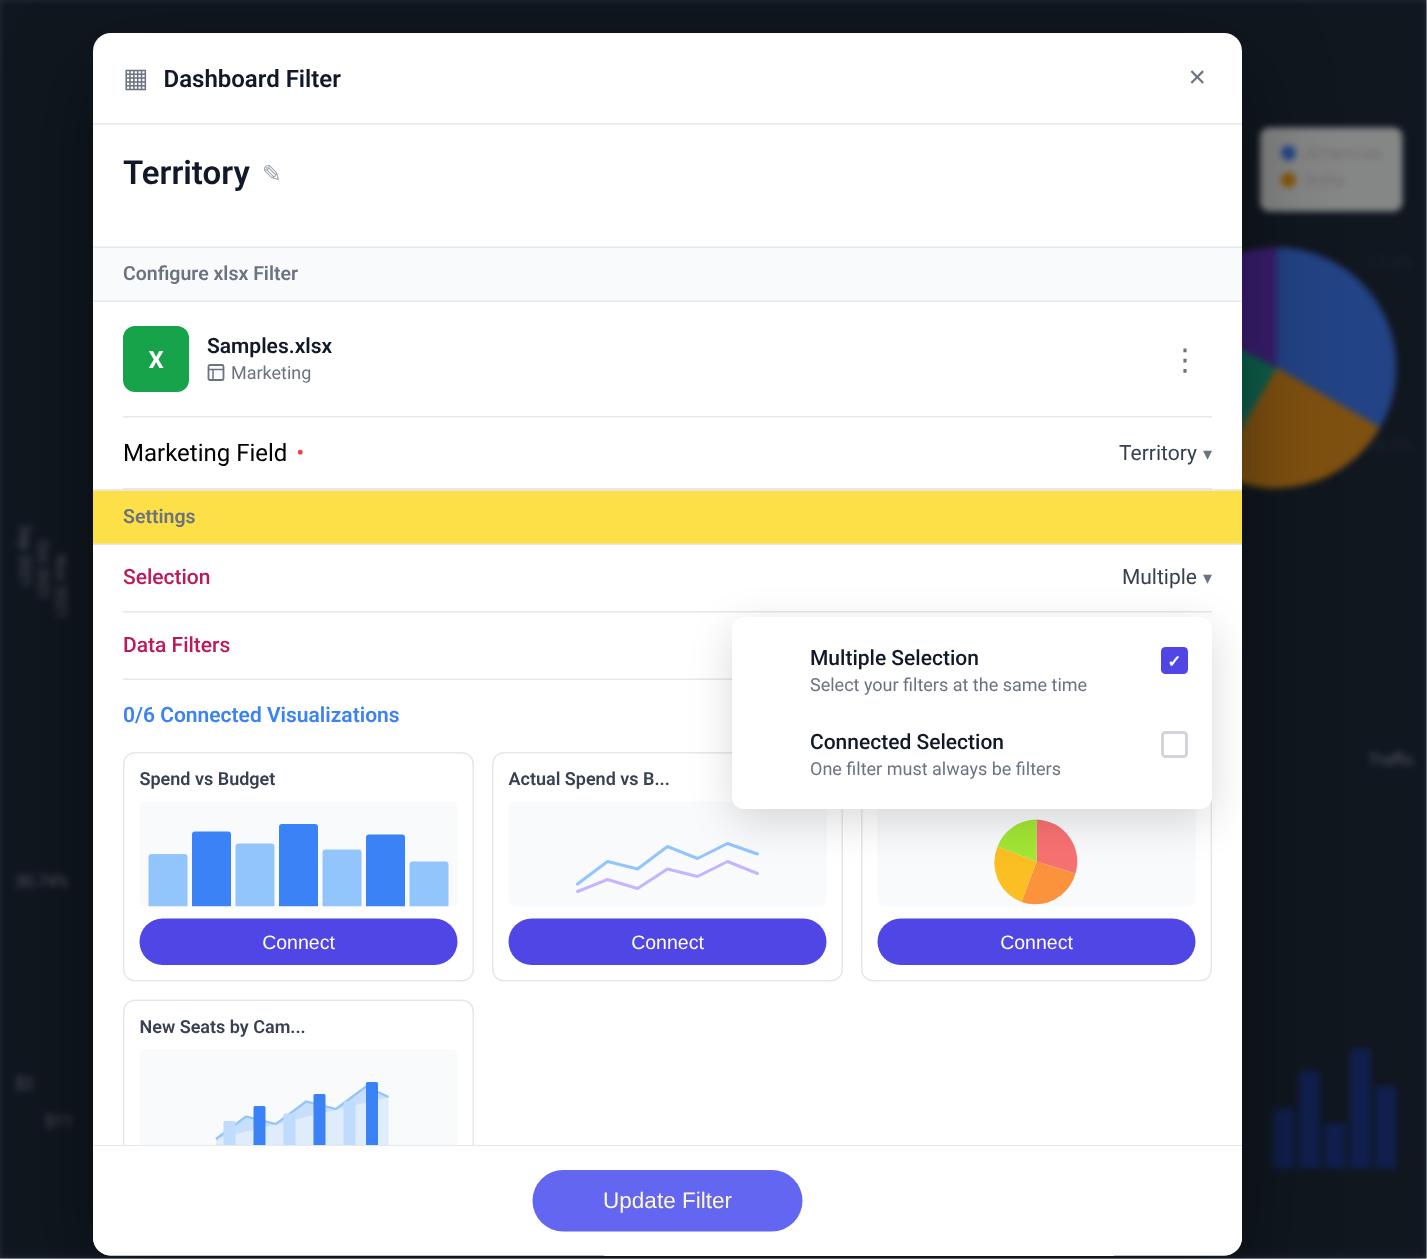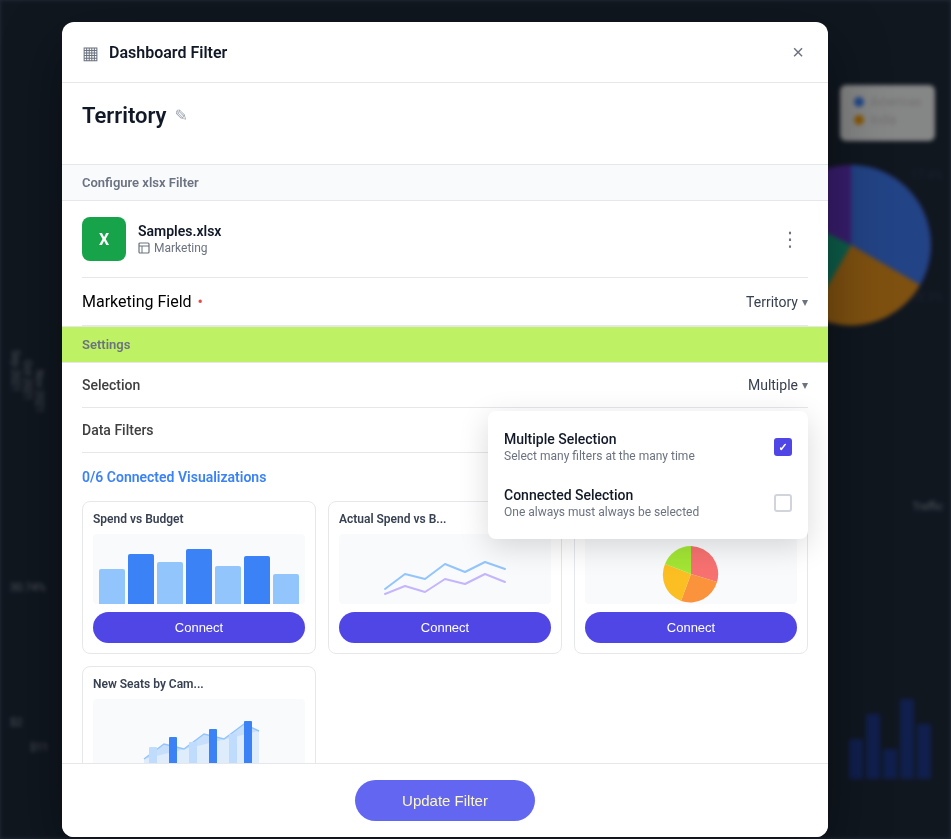--- a/index.html
+++ b/index.html
@@ -181,21 +181,21 @@
     
     .field-row {
       display: flex;
       align-items: center;
       justify-content: space-between;
       padding: 14px 0;
       border-bottom: 1px solid #e5e7eb;
     }
     .field-label {
       font-size: 14px;
-      color: #404040;
+      color: #be185d;
       font-weight: 500;
     }
     .required-dot {
       color: #ef4444;
       margin-left: 2px;
     }
     .field-value {
       display: flex;
       align-items: center;
       gap: 4px;
@@ -211,21 +211,21 @@
     
     .settings-label {
       font-size: 13px;
       font-weight: 600;
       color: #6b7280;
       padding: 10px 0;
       border-top: 1px solid #e5e7eb;
       border-bottom: 1px solid #e5e7eb;
       margin: 0 -20px;
       padding-left: 20px;
-      background: #bef264;
+      background: #fde047;
     }
 
     
     .selection-row {
       display: flex;
       align-items: center;
       justify-content: space-between;
       padding: 14px 0;
       border-bottom: 1px solid #e5e7eb;
       position: relative;
@@ -242,22 +242,22 @@
       width: 320px;
       padding: 8px 0;
       z-index: 100;
     }
     .dropdown-item {
       padding: 12px 16px;
       cursor: pointer;
     }
     .dropdown-item-header {
       display: flex;
-      align-items: center;
       justify-content: space-between;
+      margin-left: 36px;
     }
     .dropdown-item-title {
       font-size: 14px;
       font-weight: 500;
       color: #111827;
     }
     .dropdown-item-desc {
       font-size: 12px;
       color: #6b7280;
       margin-top: 2px;
@@ -520,33 +520,33 @@
         <span>Multiple</span>
         <span class="chevron">▾</span>
       </div>
 
       <div class="dropdown-popup">
 
         <div class="dropdown-item">
           <div class="dropdown-item-header">
             <div>
               <div class="dropdown-item-title">Multiple Selection</div>
-              <div class="dropdown-item-desc">Select many filters at the many time</div>
+              <div class="dropdown-item-desc">Select your filters at the same time</div>
             </div>
             <div class="checkbox-checked">
               <span class="checkmark">✓</span>
             </div>
           </div>
         </div>
 
         <div class="dropdown-item">
           <div class="dropdown-item-header">
             <div>
               <div class="dropdown-item-title">Connected Selection</div>
-              <div class="dropdown-item-desc">One always must always be selected</div>
+              <div class="dropdown-item-desc">One filter must always be filters</div>
             </div>
             <div class="checkbox-unchecked"></div>
           </div>
         </div>
       </div>
     </div>
 
     <div class="data-filters-row">
       <span class="field-label">Data Filters</span>
     </div>

